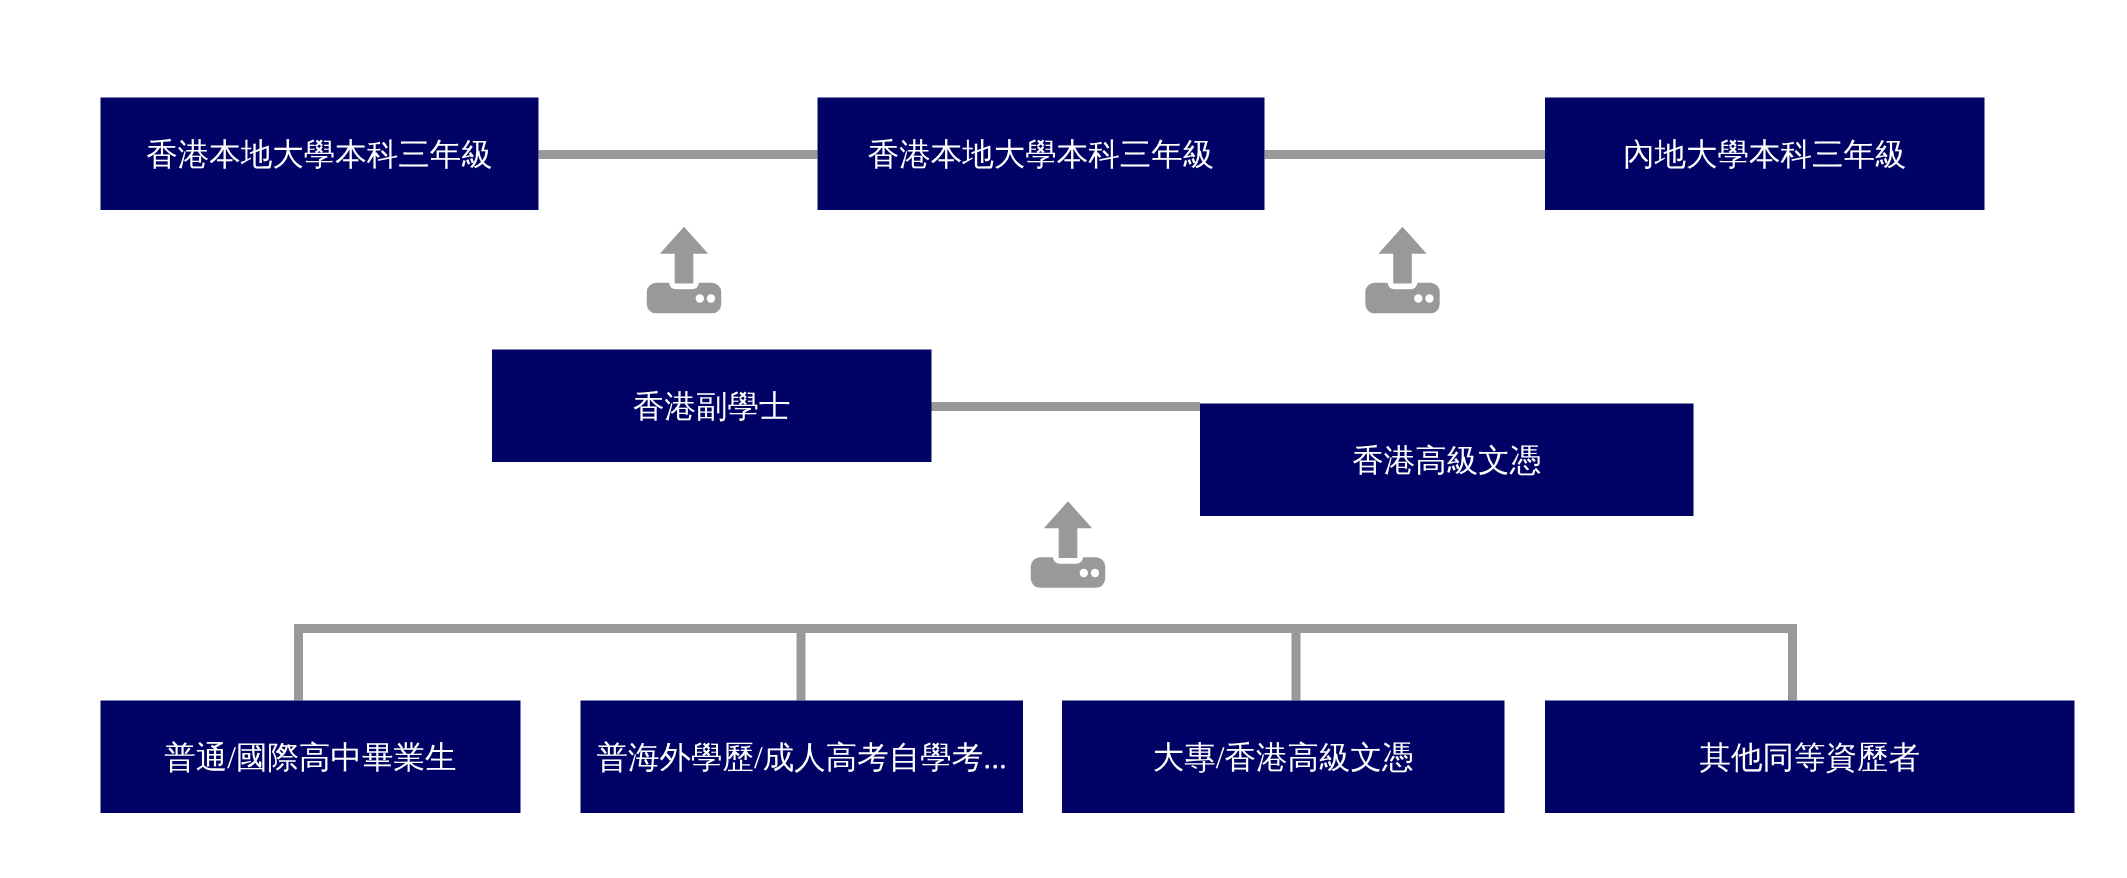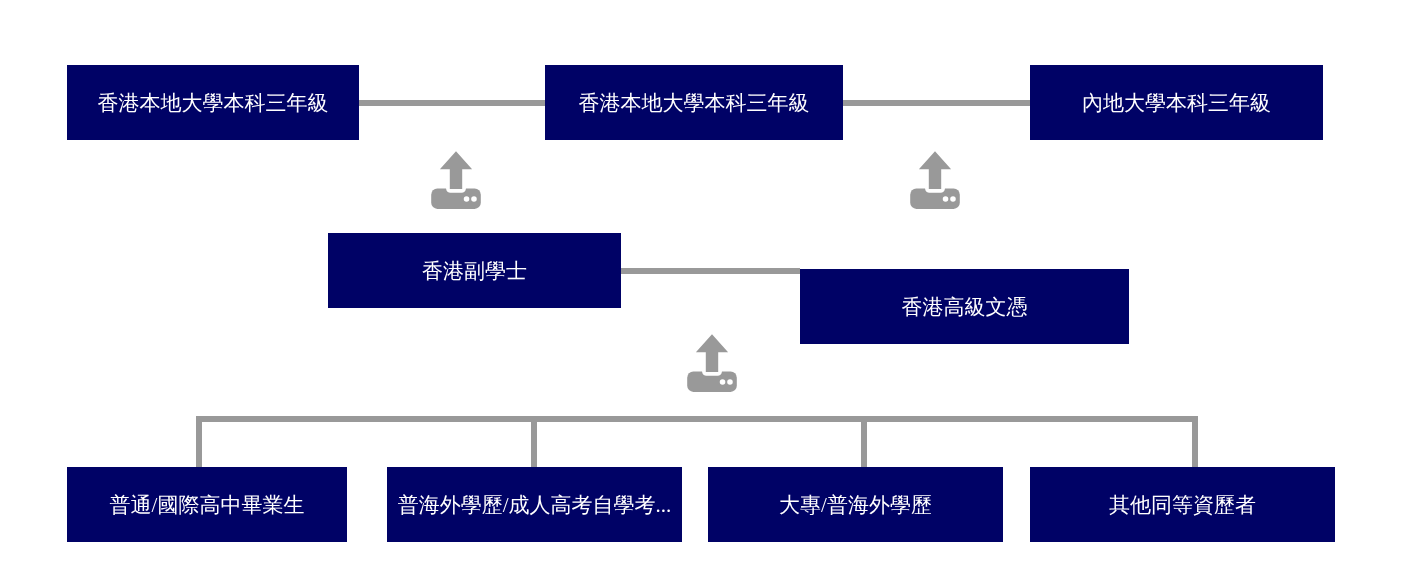--- a/index.html
+++ b/index.html
@@ -94,19 +94,19 @@
   <div class="connector v-line" style="left:861px;top:416px;height:51px;"></div>
   <div class="connector v-line" style="left:1192px;top:416px;height:51px;"></div>
 
   <div class="node" style="left:67px;top:467px;width:280px;">
     <span>普通/國際高中畢業生</span>
   </div>
   <div class="node" style="left:387px;top:467px;width:295px;font-family:Liberation Serif, serif;">
     <span>普海外學歷/成人高考自學考...</span>
   </div>
   <div class="node" style="left:708px;top:467px;width:295px;">
-    <span>大專/普海外學歷</span>
+    <span>大專/香港高級文憑</span>
   </div>
-  <div class="node" style="left:1030px;top:467px;width:305px;">
+  <div class="node" style="left:1030px;top:467px;width:353px;">
     <span>其他同等資歷者</span>
   </div>
 
 </div>
 
 </body></html>

